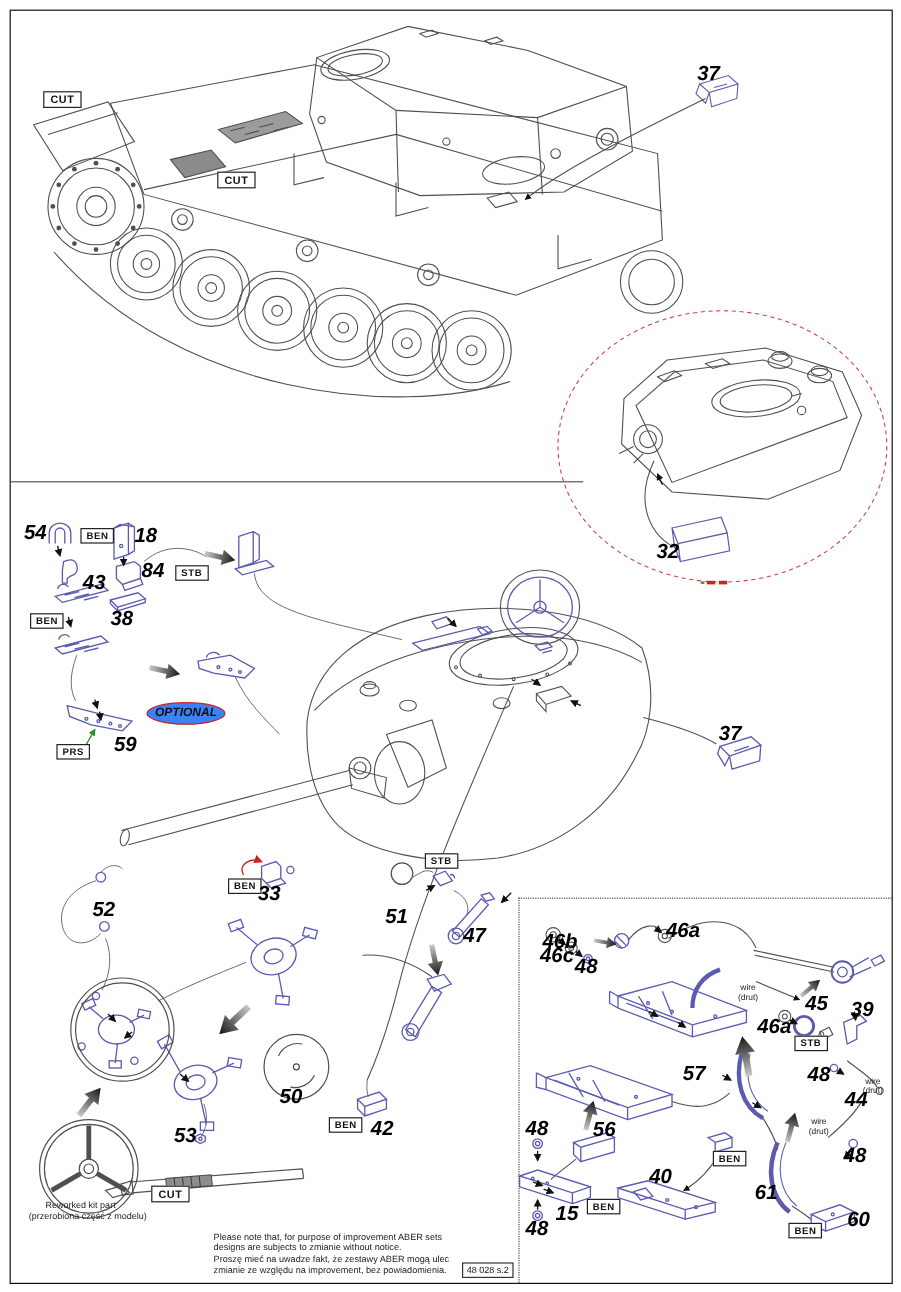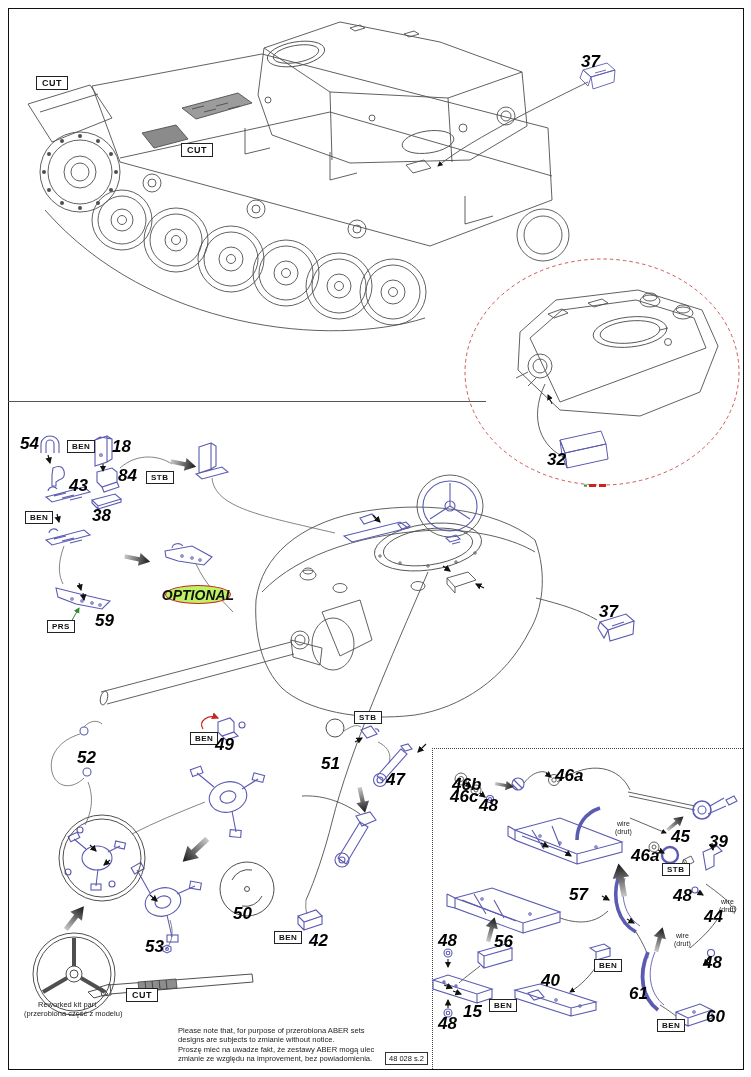--- a/index.html
+++ b/index.html
@@ -7,23 +7,23 @@
          font-family:"Liberation Sans",sans-serif;}
   #border{position:absolute;left:8px;top:8px;width:734px;height:1060px;border:1.3px solid #111;}
   #divider{position:absolute;left:8px;top:401px;width:478px;border-top:1px solid #555;}
   #detailbox{position:absolute;left:432px;top:748px;width:310px;height:320px;
              border-top:1.6px dotted #444;border-left:1.6px dotted #444;}
   svg.art{position:absolute;left:0;top:0;pointer-events:none;}
   .pn{position:absolute;font-style:italic;font-weight:bold;font-size:17px;color:#000;white-space:nowrap;z-index:5;}
   .tag{position:absolute;font-weight:bold;font-size:8px;letter-spacing:.5px;color:#111;background:#fff;
        border:1px solid #222;padding:1px 4px;line-height:9px;z-index:5;white-space:nowrap;}
   .tag-cut{font-size:9px;padding:1.5px 5px;}
-  .opt{position:absolute;width:64px;height:17px;background:#bef264;border:1.6px solid #cc2222;border-radius:50%;
-       display:flex;align-items:center;justify-content:center;font-style:italic;font-weight:bold;font-size:14px;
-       color:#111;z-index:5;margin-left:43px;}
+  .opt{position:absolute;width:64px;height:17px;background:#3b82f6;border:1.6px solid #cc2222;border-radius:50%;
+       display:flex;align-items:center;justify-content:center;font-style:italic;font-weight:bold;font-size:10px;
+       color:#111;z-index:5;}
   .wire{position:absolute;font-size:7px;line-height:8px;color:#222;text-align:center;z-index:5;white-space:nowrap;}
   .cap{position:absolute;font-size:7.5px;color:#222;z-index:5;white-space:nowrap;}
   .note{position:absolute;left:178px;top:1026px;font-size:7.6px;line-height:9.4px;color:#222;z-index:5;}
   .pagecode{position:absolute;left:385px;top:1052px;border:1px solid #333;font-size:7.5px;padding:1px 3px;
             color:#111;background:#fff;z-index:5;}
 </style>
 </head>
 <body>
 
 <div id="sheet">
@@ -451,34 +451,34 @@
   <span class="tag" style="left:146px;top:471px">STB</span>
   <span class="pn" style="left:92px;top:506px">38</span>
   <span class="tag" style="left:25px;top:511px">BEN</span>
   <span class="tag" style="left:47px;top:620px">PRS</span>
   <span class="pn" style="left:95px;top:611px">59</span>
   <div class="opt" style="left:122px;top:585px">OPTIONAL</div>
   <span class="pn" style="left:599px;top:602px">37</span>
 
   <span class="pn" style="left:77px;top:748px">52</span>
   <span class="tag" style="left:190px;top:732px">BEN</span>
-  <span class="pn" style="left:215px;top:735px">49</span>
+  <span class="pn" style="left:215px;top:735px">33</span>
   <span class="pn" style="left:321px;top:754px">51</span>
   <span class="tag" style="left:354px;top:711px">STB</span>
   <span class="pn" style="left:386px;top:770px">47</span>
   <span class="pn" style="left:233px;top:904px">50</span>
   <span class="tag" style="left:274px;top:931px">BEN</span>
   <span class="pn" style="left:309px;top:931px">42</span>
   <span class="pn" style="left:145px;top:937px">53</span>
   <span class="tag tag-cut" style="left:126px;top:988px">CUT</span>
   <span class="cap" style="left:38px;top:1000px">Reworked kit part</span>
   <span class="cap" style="left:24px;top:1009px">(przerobiona część z modelu)</span>
 
   <div class="note">
-    <div>Please note that, for purpose of przerobiona ABER sets</div>
+    <div>Please note that, for purpose of improvement ABER sets</div>
     <div>designs are subjects to zmianie without notice.</div>
     <div>Proszę mieć na uwadze fakt, że zestawy ABER mogą ulec</div>
     <div>zmianie ze względu na improvement, bez powiadomienia.</div>
   </div>
   <span class="pagecode">48 028 s.2</span>
 
   <span class="pn" style="left:452px;top:775px">46b</span>
   <span class="pn" style="left:450px;top:787px">46c</span>
   <span class="pn" style="left:479px;top:796px">48</span>
   <span class="pn" style="left:555px;top:766px">46a</span>

